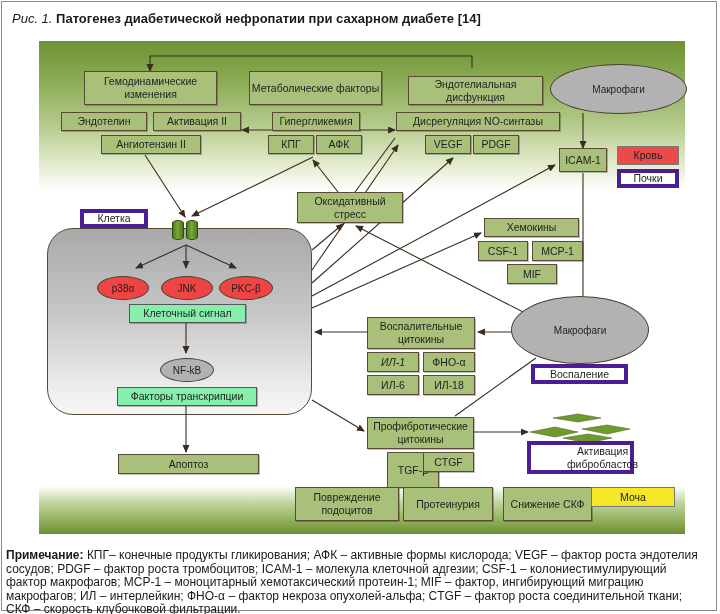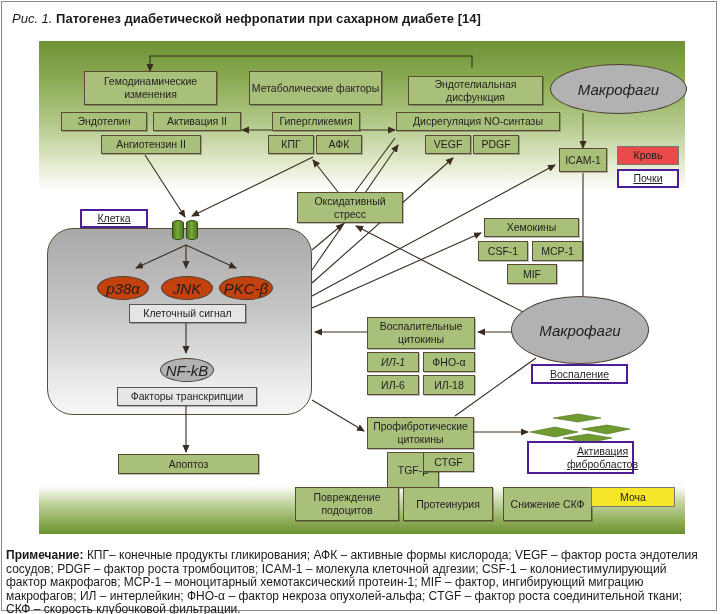--- a/index.html
+++ b/index.html
@@ -9,27 +9,27 @@
   .caption .pref { font-style: italic; font-weight: normal; }
   .caption .title { font-weight: bold; }
   .green-top { position: absolute; left: 39px; top: 41px; width: 646px; height: 150px;
     background: linear-gradient(to bottom, #6e9235 0%, #8aaa52 25%, #b3c98a 55%, #dfe8c8 80%, #ffffff 100%); }
   .green-bottom { position: absolute; left: 39px; top: 486px; width: 646px; height: 48px;
     background: linear-gradient(to bottom, #ffffff 0%, #c3d4a0 35%, #93b15e 70%, #6a8f31 100%); }
   svg.links { position: absolute; left: 0; top: 0; width: 720px; height: 614px; pointer-events: none; }
   .box { position: absolute; box-sizing: border-box; background: #a9c07a; border: 1.5px solid #5a4a35;
     display: flex; align-items: center; justify-content: center; text-align: center;
     font-size: 10.5px; line-height: 13px; color: #1f1f1f; box-shadow: 1px 1px 0 rgba(0,0,0,0.25); }
-  .box.white { background: #ffffff; border: 2px solid #4c1d95; box-shadow: none; text-decoration: underline; }
-  .box.grey { background: #e5e5e5; border: 1.5px solid #555; }
+  .box.white { background: #ffffff; border: 4px solid #4c1d95; box-shadow: none; }
+  .box.grey { background: #86efac; border: 1.5px solid #555; }
   .box.red { background: #ea4a49; border: 1px solid #777; box-shadow: none; }
   .box.yellow { background: #f5e62a; border: 1px solid #777; box-shadow: none; }
   .ellipse { position: absolute; box-sizing: border-box; border-radius: 50%; background: #b2b2b2; border: 1.5px solid #4d3f30;
-    display: flex; align-items: center; justify-content: center; font-size: 15px; color: #1f1f1f; font-style: italic; }
-  .ellipse.green { background: #c2410c; border: 1.5px solid #4d3f30; justify-content: center; }
+    display: flex; align-items: center; justify-content: center; font-size: 10px; color: #1f1f1f; }
+  .ellipse.green { background: #ef4444; border: 1.5px solid #4d3f30; justify-content: center; }
   .cell { position: absolute; left: 47px; top: 228px; width: 265px; height: 187px; box-sizing: border-box;
     border: 1.5px solid #5a4a35; border-radius: 26px;
     background: linear-gradient(to bottom, #a9a9a9 0%, #c6c6c6 45%, #ececec 85%, #f6f6f6 100%); }
   .receptor { position: absolute; top: 220px; width: 12px; height: 20px; box-sizing: border-box;
     background: linear-gradient(to right, #4f7a1e, #78a83a 45%, #4f7a1e); border: 1px solid #2f4a12; border-radius: 6px / 3px; }
   .note { position: absolute; left: 6px; top: 549px; width: 700px; font-size: 12px; line-height: 13.5px; color: #1a1a1a; }
   .note b { font-weight: bold; }
 </style>
 </head>
 <body>

